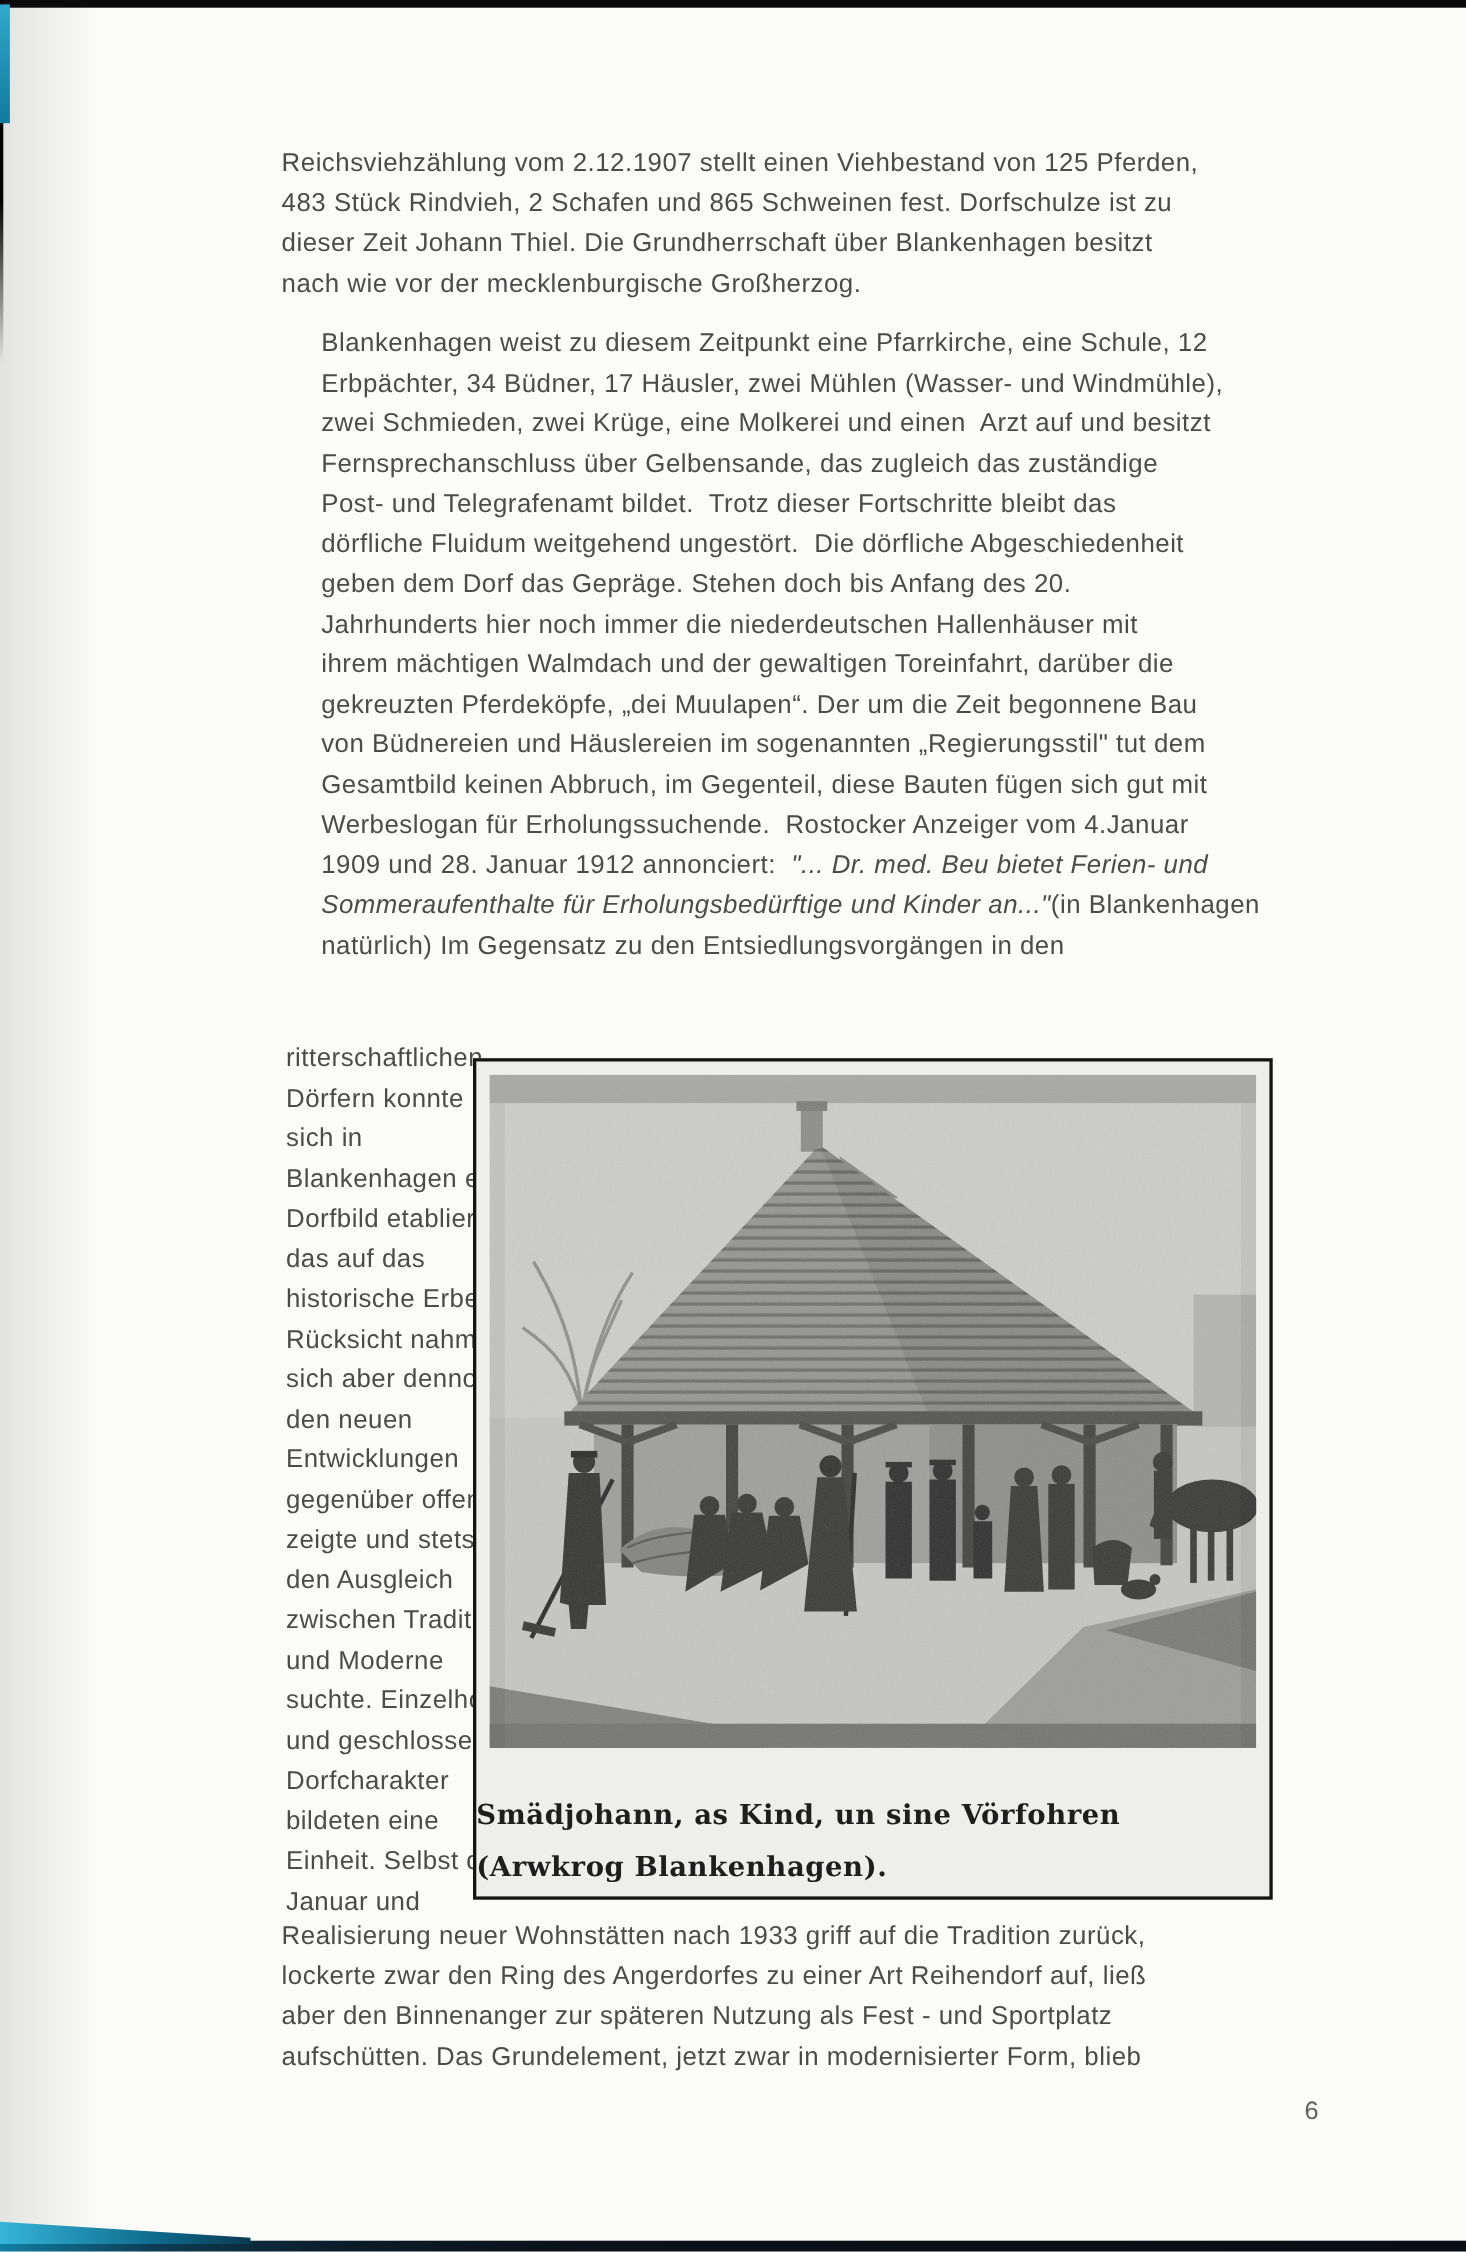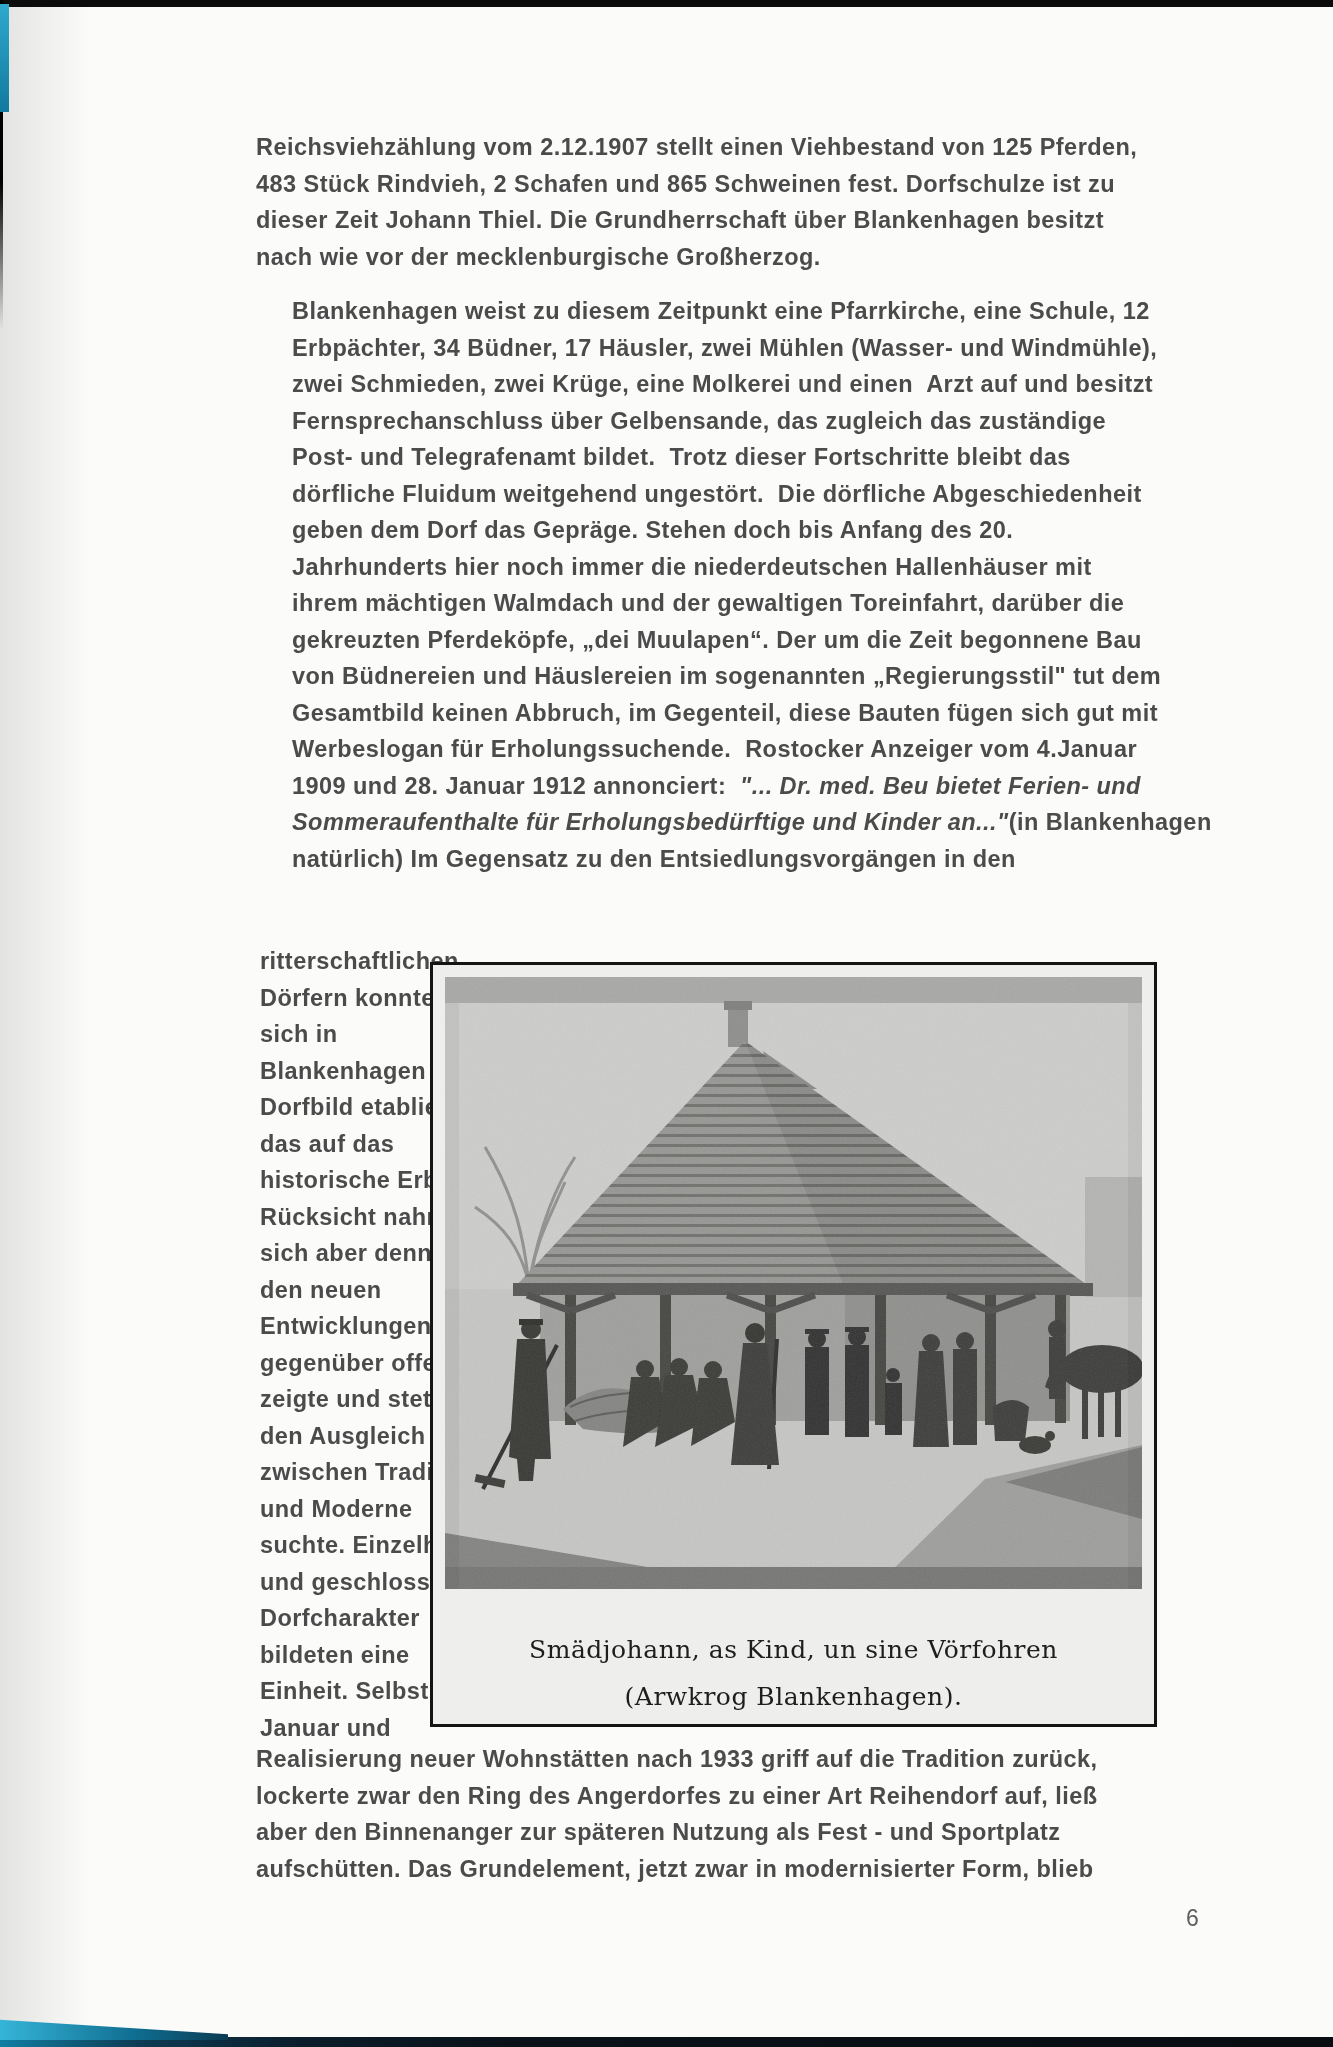--- a/index.html
+++ b/index.html
@@ -13,32 +13,32 @@
         background:linear-gradient(#000 55%,rgba(0,0,0,0));}
   .teal-top{position:absolute;left:0;top:4px;width:9px;height:108px;
         background:linear-gradient(180deg,#2fa9cc,#117a9e);}
   .edge-bottom{position:absolute;left:0;right:0;bottom:0;height:10px;
         background:linear-gradient(90deg,#117fa3,#0d3c54 140px,#0b1d2b 300px,#0a1118 520px,#090d12);}
   .teal-wedge{position:absolute;left:0;bottom:7px;width:228px;height:23px;
         clip-path:polygon(0 12%,100% 75%,100% 100%,0 100%);
         background:linear-gradient(90deg,#35b5d8,#0f6d90 60%,#0b3a52);}
   
   .para{position:absolute;font-size:23.5px;letter-spacing:0.45px;}
-  .tline{height:36.5px;line-height:36.5px;white-space:pre;font-weight:bold;}
+  .tline{height:36.5px;line-height:36.5px;white-space:pre;}
   .ital{font-style:italic;}
   .p1{left:256px;top:129px;width:920px;}
   .p2{left:256px;top:293px;width:920px;margin-left:36px;}
   .leftcol{left:260px;top:943px;width:260px;}
   .p3{left:256px;top:1741px;width:920px;}
   
   figure{position:absolute;left:430px;top:962px;width:727px;height:765px;margin:0;
         border:3px solid #141414;background:#eeeeec;box-sizing:border-box;}
   .photo{width:697px;height:612px;margin:12px 12px 0;}
-  figcaption{padding-top:37px;text-align:center;font-family:"DejaVu Serif",serif;
-        font-weight:400;color:#1e1e1e;font-size:25px;letter-spacing:0.5px;}
+  figcaption{padding-top:37px;text-align:left;font-family:"DejaVu Serif",serif;
+        font-weight:700;color:#1e1e1e;font-size:25px;letter-spacing:0.5px;}
   figcaption div{line-height:47px;}
   .page-number{position:absolute;left:1186px;top:1905px;font-size:23px;color:#5f5f5f;}
 </style>
 </head>
 <body>
 
 <div class="page">
   <div class="left-shade"></div>
   <div class="edge-top"></div>
   <div class="edge-left-line"></div>

